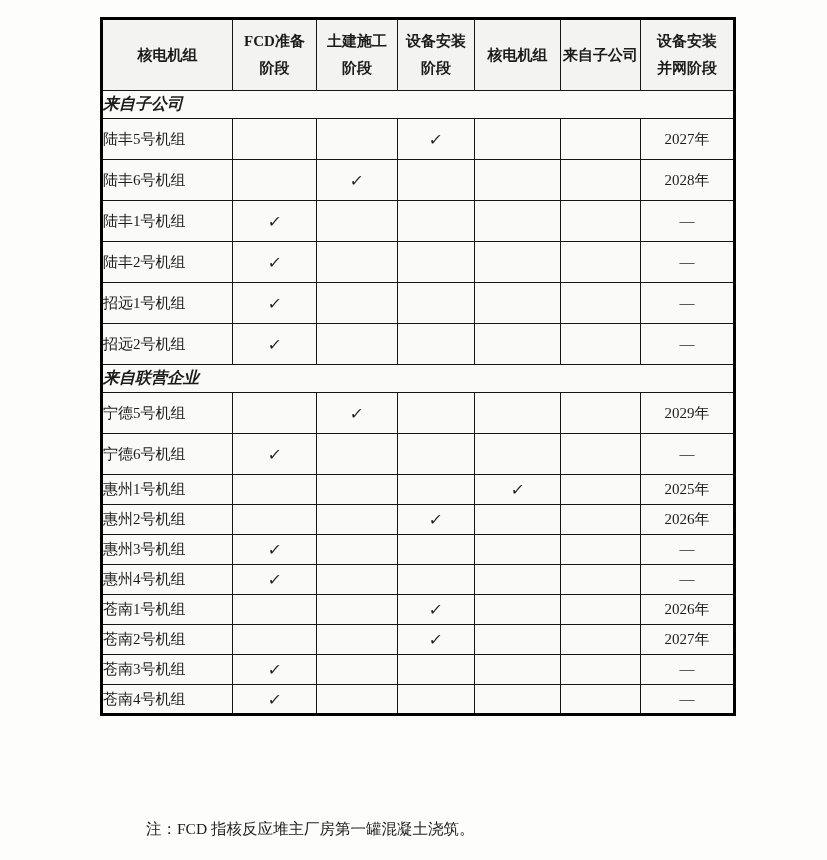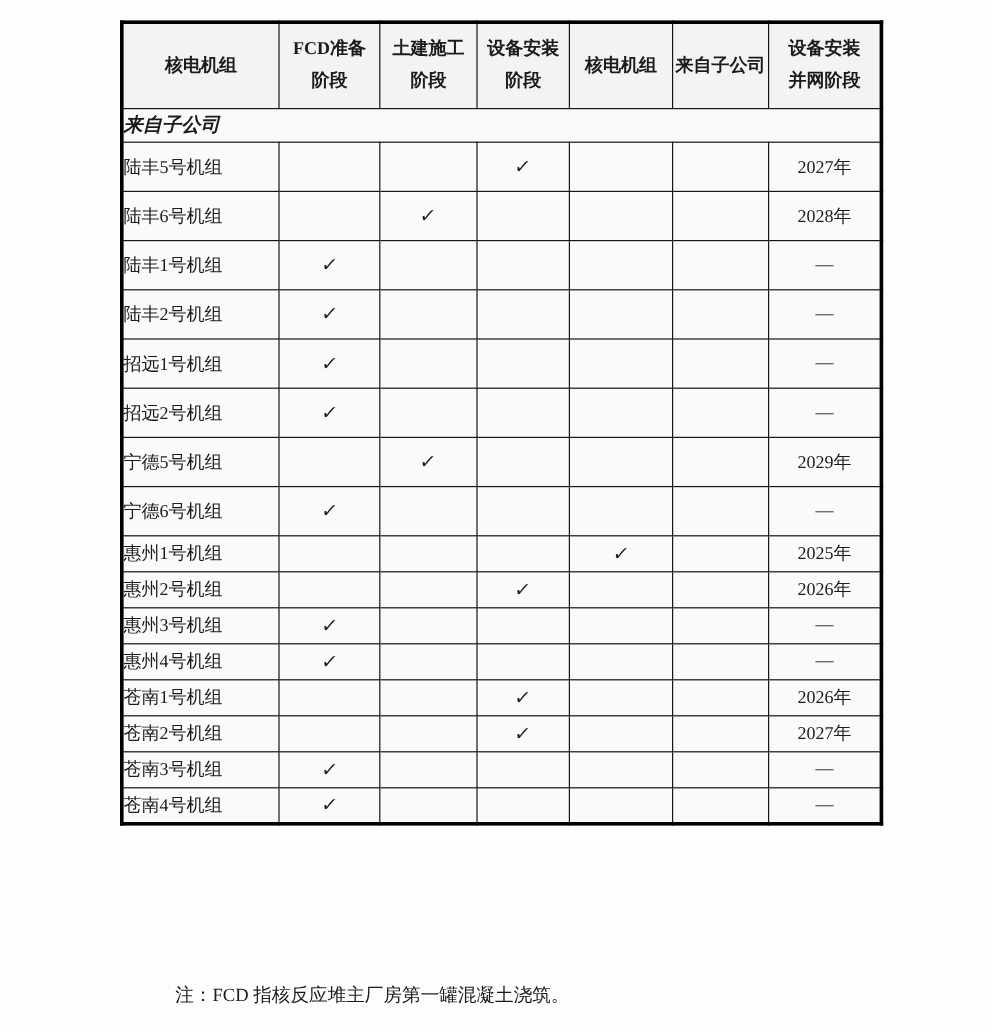--- a/index.html
+++ b/index.html
@@ -148,20 +148,23 @@
         </tr>
         <tr class="data">
           <td class="unit-name">招远2号机组</td>
           <td class="stage"><span class="check">✓</span></td>
           <td class="stage"><span class="check"></span></td>
           <td class="stage"><span class="check"></span></td>
           <td class="stage"><span class="check"></span></td>
           <td class="stage"><span class="check"></span></td>
           <td class="year">—</td>
         </tr>
+        <tr class="section-row">
+          <td class="section-title" colspan="7">来自联营企业</td>
+        </tr>
         <tr class="data">
           <td class="unit-name">宁德5号机组</td>
           <td class="stage"><span class="check"></span></td>
           <td class="stage"><span class="check">✓</span></td>
           <td class="stage"><span class="check"></span></td>
           <td class="stage"><span class="check"></span></td>
           <td class="stage"><span class="check"></span></td>
           <td class="year">2029年</td>
         </tr>
         <tr class="data">

